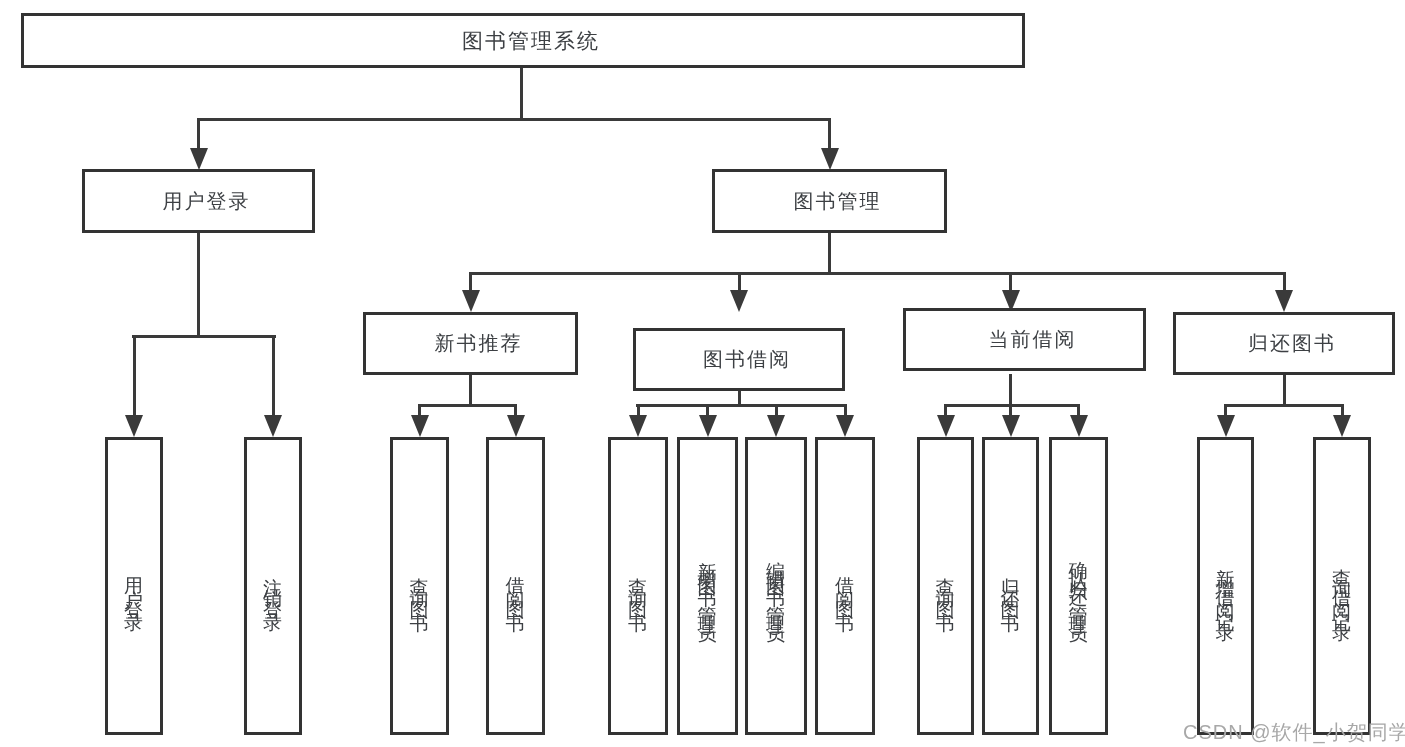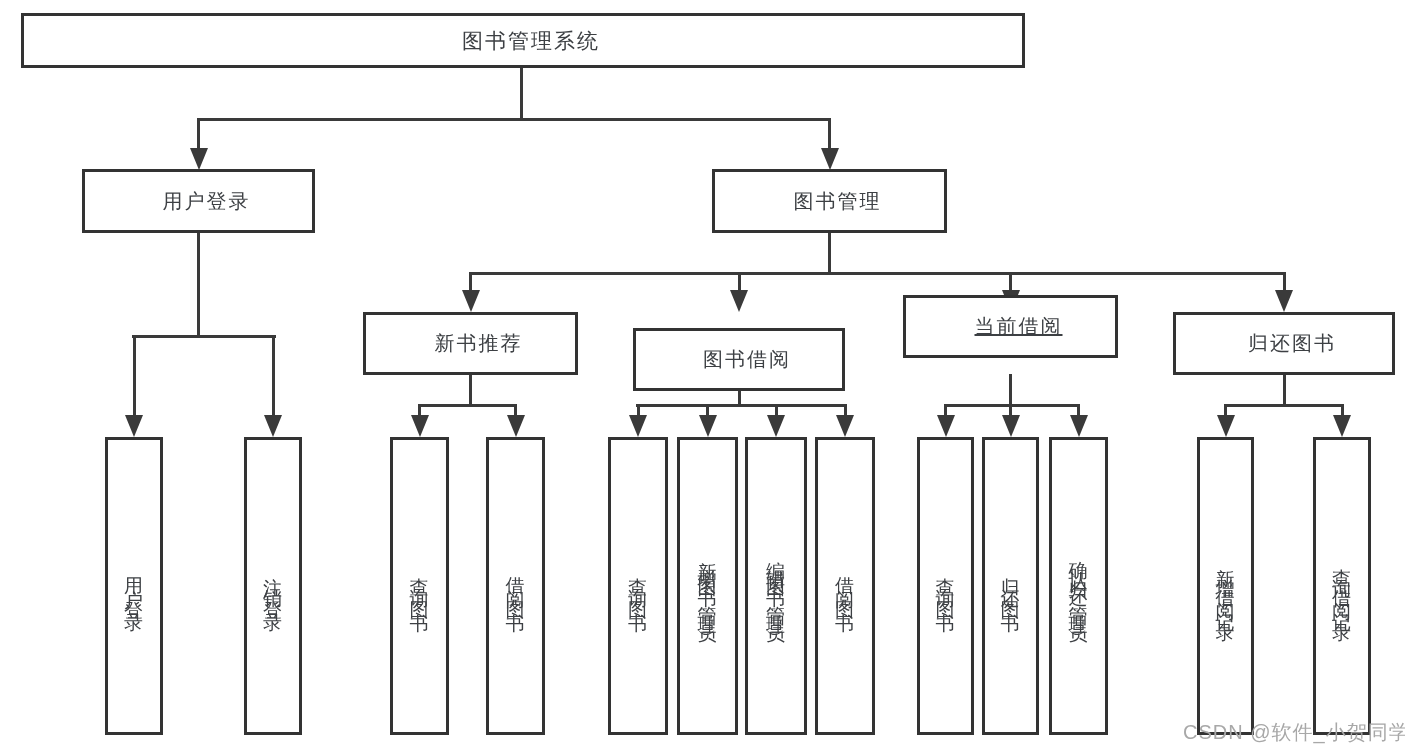--- a/index.html
+++ b/index.html
@@ -97,21 +97,21 @@
   <div class="arrow" style="left:1225.5px;top:404px;height:33px;"></div>
   <div class="arrow" style="left:1342px;top:404px;height:33px;"></div>
 
   <div class="box hnode root" style="left:21px;top:13px;width:1004px;height:55px;">图书管理系统</div>
 
   <div class="box hnode" style="left:82px;top:169px;width:233px;height:64px;">用户登录</div>
   <div class="box hnode" style="left:712px;top:169px;width:235px;height:64px;">图书管理</div>
 
   <div class="box hnode" style="left:363px;top:312px;width:215px;height:63px;">新书推荐</div>
   <div class="box hnode" style="left:633px;top:328px;width:212px;height:63px;">图书借阅</div>
-  <div class="box hnode" style="left:903px;top:295px;width:215px;height:63px;text-decoration:underline;">当前借阅</div>
+  <div class="box hnode" style="left:903px;top:308px;width:243px;height:63px;">当前借阅</div>
   <div class="box hnode" style="left:1173px;top:312px;width:222px;height:63px;">归还图书</div>
 
   <div class="box vnode" style="left:105px;width:58px;">用户登录</div>
   <div class="box vnode" style="left:244px;width:58px;">注销登录</div>
 
   <div class="box vnode" style="left:390px;width:59px;">查询图书</div>
   <div class="box vnode" style="left:486px;width:59px;">借阅图书</div>
 
   <div class="box vnode" style="left:608px;width:60px;">查询图书</div>
   <div class="box vnode" style="left:677px;width:61px;letter-spacing:9px;">新增图书（管理员）</div>

